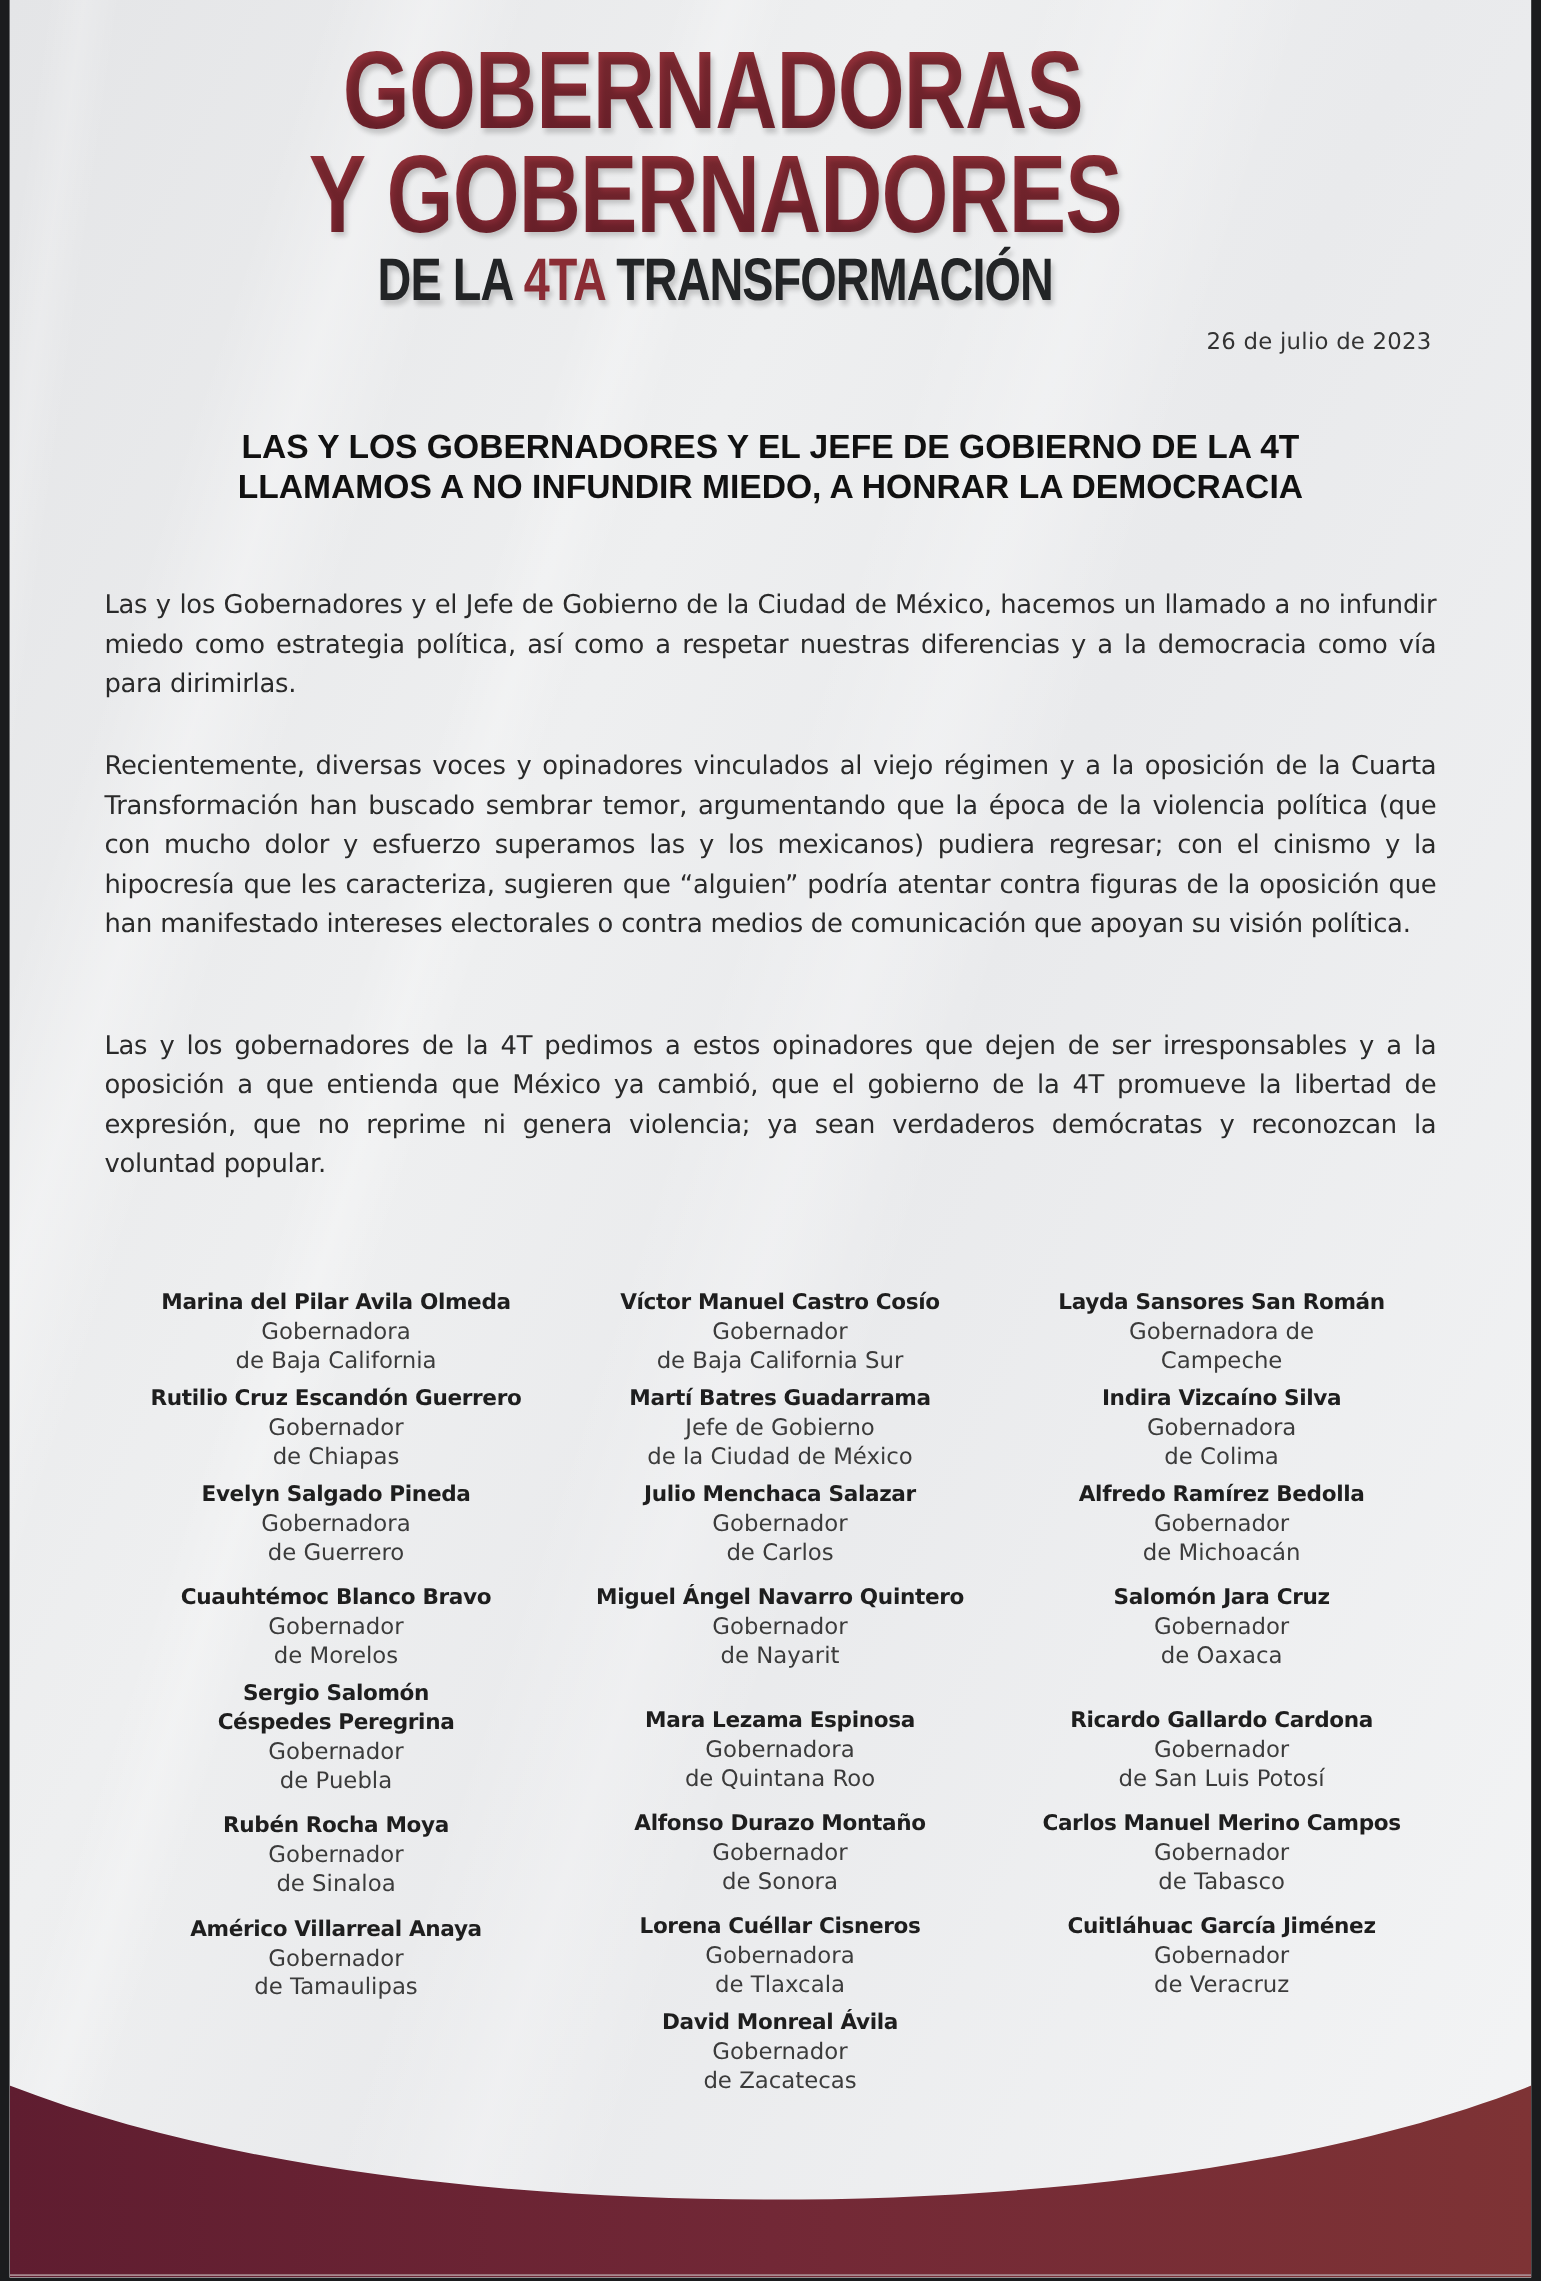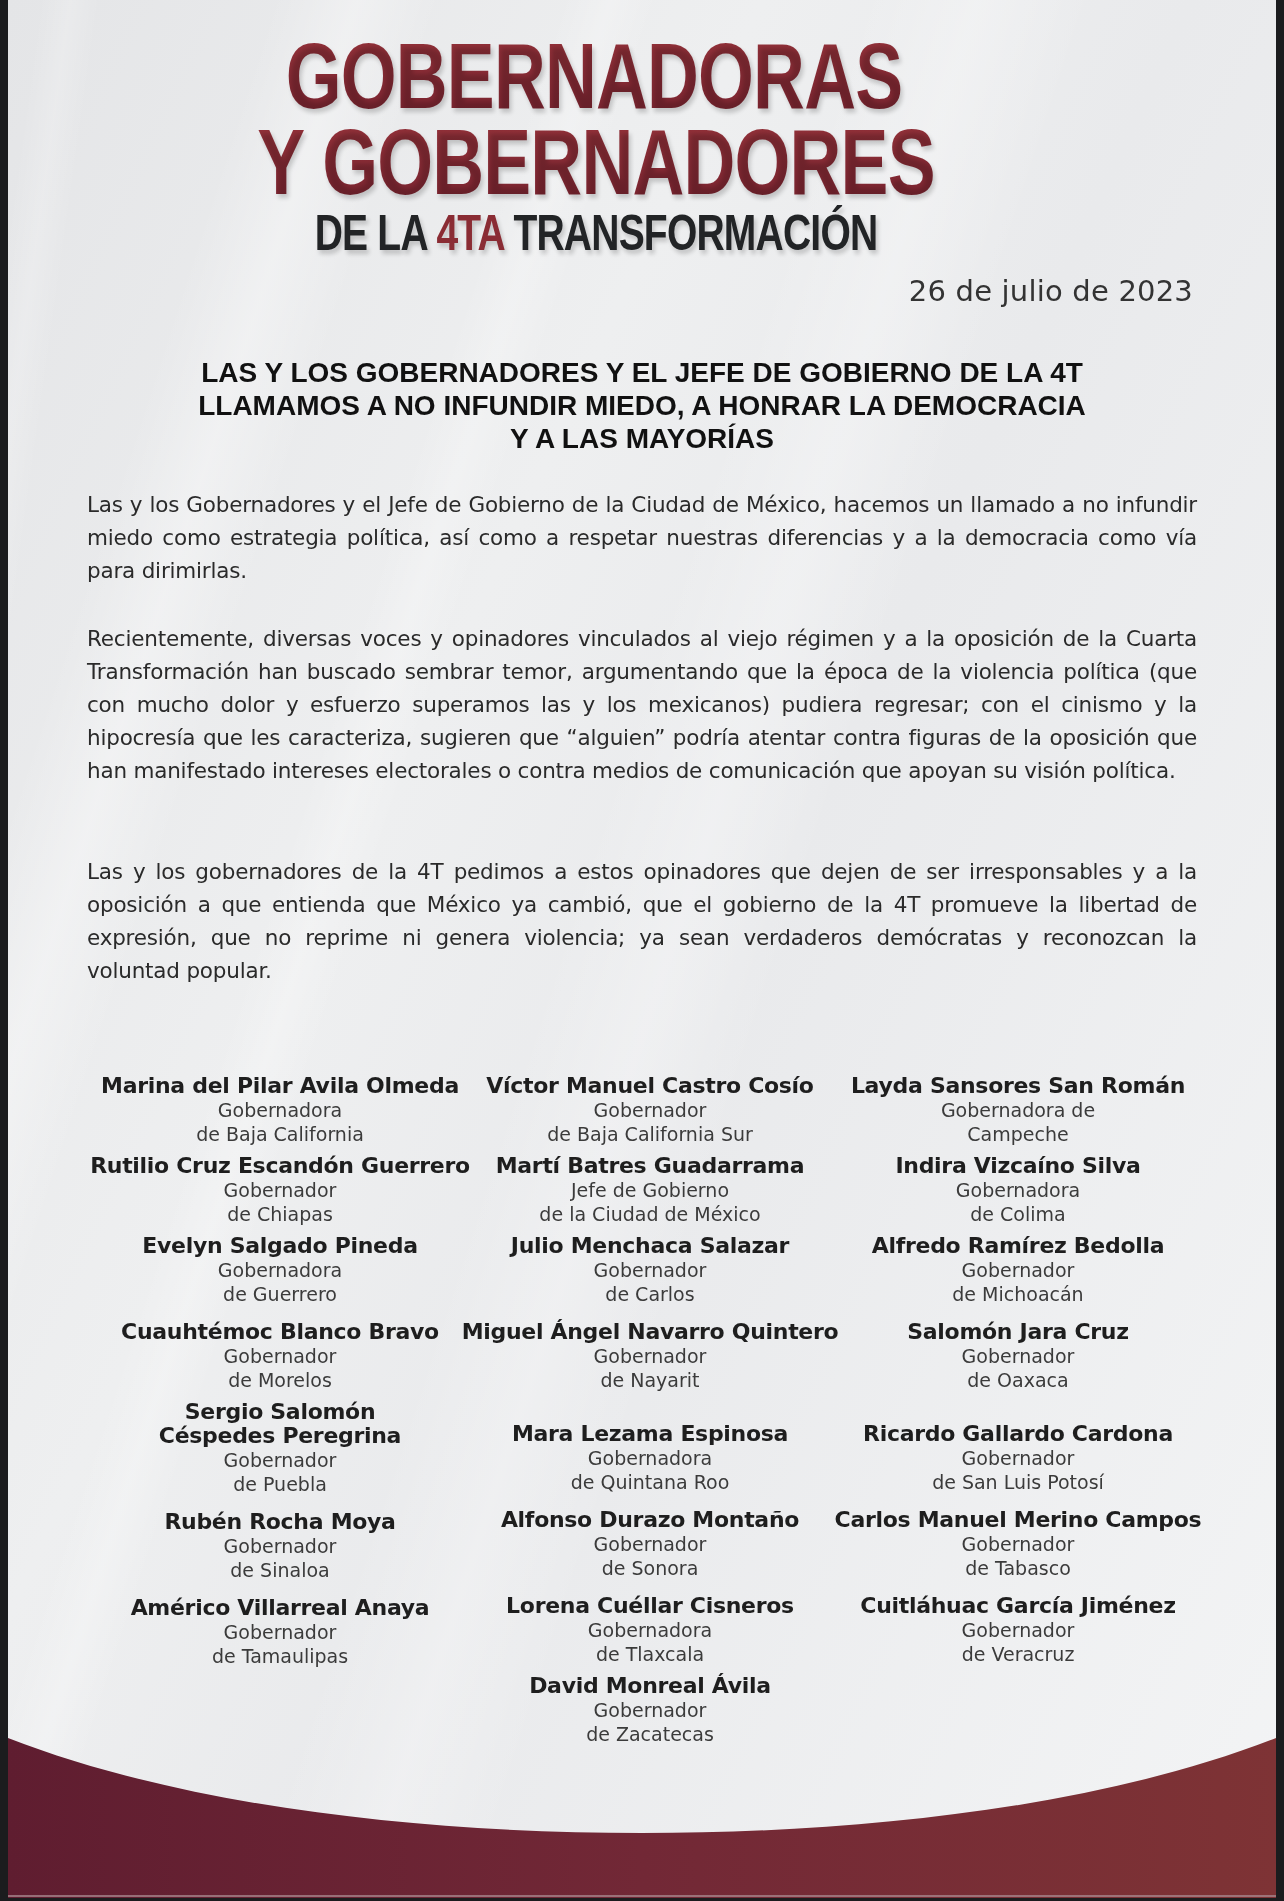--- a/index.html
+++ b/index.html
@@ -35,21 +35,21 @@
     background: linear-gradient(180deg, #94323a 0%, #7a2430 100%);
     -webkit-background-clip: text; background-clip: text; -webkit-text-fill-color: transparent;
   }
   .title-line.t1 { margin-left: -4px; }
   .title-line.t2 { margin-top: -6px; }
   .title-line.t3 { font-size: 50px; color: #222426; margin-top: 0px; }
   .title-line.t3 .accent { color: #8a2c34; }
 
   .date {
     position: absolute; right: 83px; top: 274px;
-    font-size: 29px; color: #333; font-family: "DejaVu Sans", sans-serif;
+    font-size: 19px; color: #333; font-family: "DejaVu Sans", sans-serif;
     letter-spacing: 0.2px;
   }
 
   .headline {
     position: absolute; left: 0; width: 1268px; top: 356px; text-align: center;
     font-family: "Liberation Sans", sans-serif; font-weight: 700;
     font-size: 28px; line-height: 33px; color: #111;
   }
   .headline span { display: block; }
 
@@ -61,21 +61,21 @@
   .body-text.p1 { top: 488px; }
   .body-text.p2 { top: 622px; }
   .body-text.p3 { top: 855px; }
 
   .sig-col { position: absolute; top: 1074px; width: 380px; text-align: center; }
   .sig-col.c1 { left: 82px; }
   .sig-col.c2 { left: 452px; }
   .sig-col.c3 { left: 820px; }
   .sig { margin-bottom: 8px; }
   .sig .name {
-    font-family: "DejaVu Sans", sans-serif; font-weight: 700; font-size: 22px;
+    font-family: "DejaVu Sans", sans-serif; font-weight: 700; font-size: 18px;
     line-height: 24px; color: #1e1e1e; letter-spacing: -0.3px;
   }
   .sig .role, .sig .state {
     font-family: "DejaVu Sans", sans-serif; font-size: 19px; line-height: 24px; color: #3b3b3b;
   }
   .sig.gap-big { margin-bottom: 30px; }
   .sig.gap-mid { margin-bottom: 14px; }
 
   .wave { position: absolute; left: 0; bottom: 0; width: 1268px; height: 200px; }
 </style>
@@ -92,21 +92,20 @@
     <span class="title-line t1">GOBERNADORAS</span>
     <span class="title-line t2">Y GOBERNADORES</span>
     <span class="title-line t3"><span>DE LA </span><span class="accent">4TA</span><span> TRANSFORMACIÓN</span></span>
   </div>
 
   <div class="date">26 de julio de 2023</div>
 
   <div class="headline">
     <span>LAS Y LOS GOBERNADORES Y EL JEFE DE GOBIERNO DE LA 4T</span>
     <span>LLAMAMOS A NO INFUNDIR MIEDO, A HONRAR LA DEMOCRACIA</span>
-    <span>Y A LAS MAYORÍAS</span>
   </div>
 
   <p class="body-text p1" style="margin:0">Las y los Gobernadores y el Jefe de Gobierno de la Ciudad de México, hacemos un llamado a no infundir miedo como  estrategia política, así como a respetar nuestras  diferencias  y a la democracia como vía para dirimirlas.</p>
   <p class="body-text p2" style="margin:0">Recientemente, diversas voces y opinadores vinculados al  viejo régimen y a la oposición de la Cuarta Transformación han  buscado  sembrar temor, argumentando que la  época de la violencia política (que con mucho dolor y esfuerzo superamos las y los mexicanos) pudiera regresar; con el cinismo y la hipocresía que les caracteriza,  sugieren  que “alguien” podría atentar contra figuras de la oposición que han manifestado intereses electorales o contra medios de comunicación que apoyan su visión política.</p>
   <p class="body-text p3" style="margin:0">Las y los gobernadores de la 4T pedimos a estos opinadores que dejen de ser irresponsables y a la  oposición a que entienda que México ya cambió, que el gobierno de la 4T promueve la libertad de expresión, que no reprime ni genera violencia; ya sean verdaderos demócratas y reconozcan la voluntad popular.</p>
 
   <div class="sig-col c1">
     <div class="sig">
       <div class="name">Marina del Pilar Avila Olmeda</div>
       <div class="role">Gobernadora</div>

